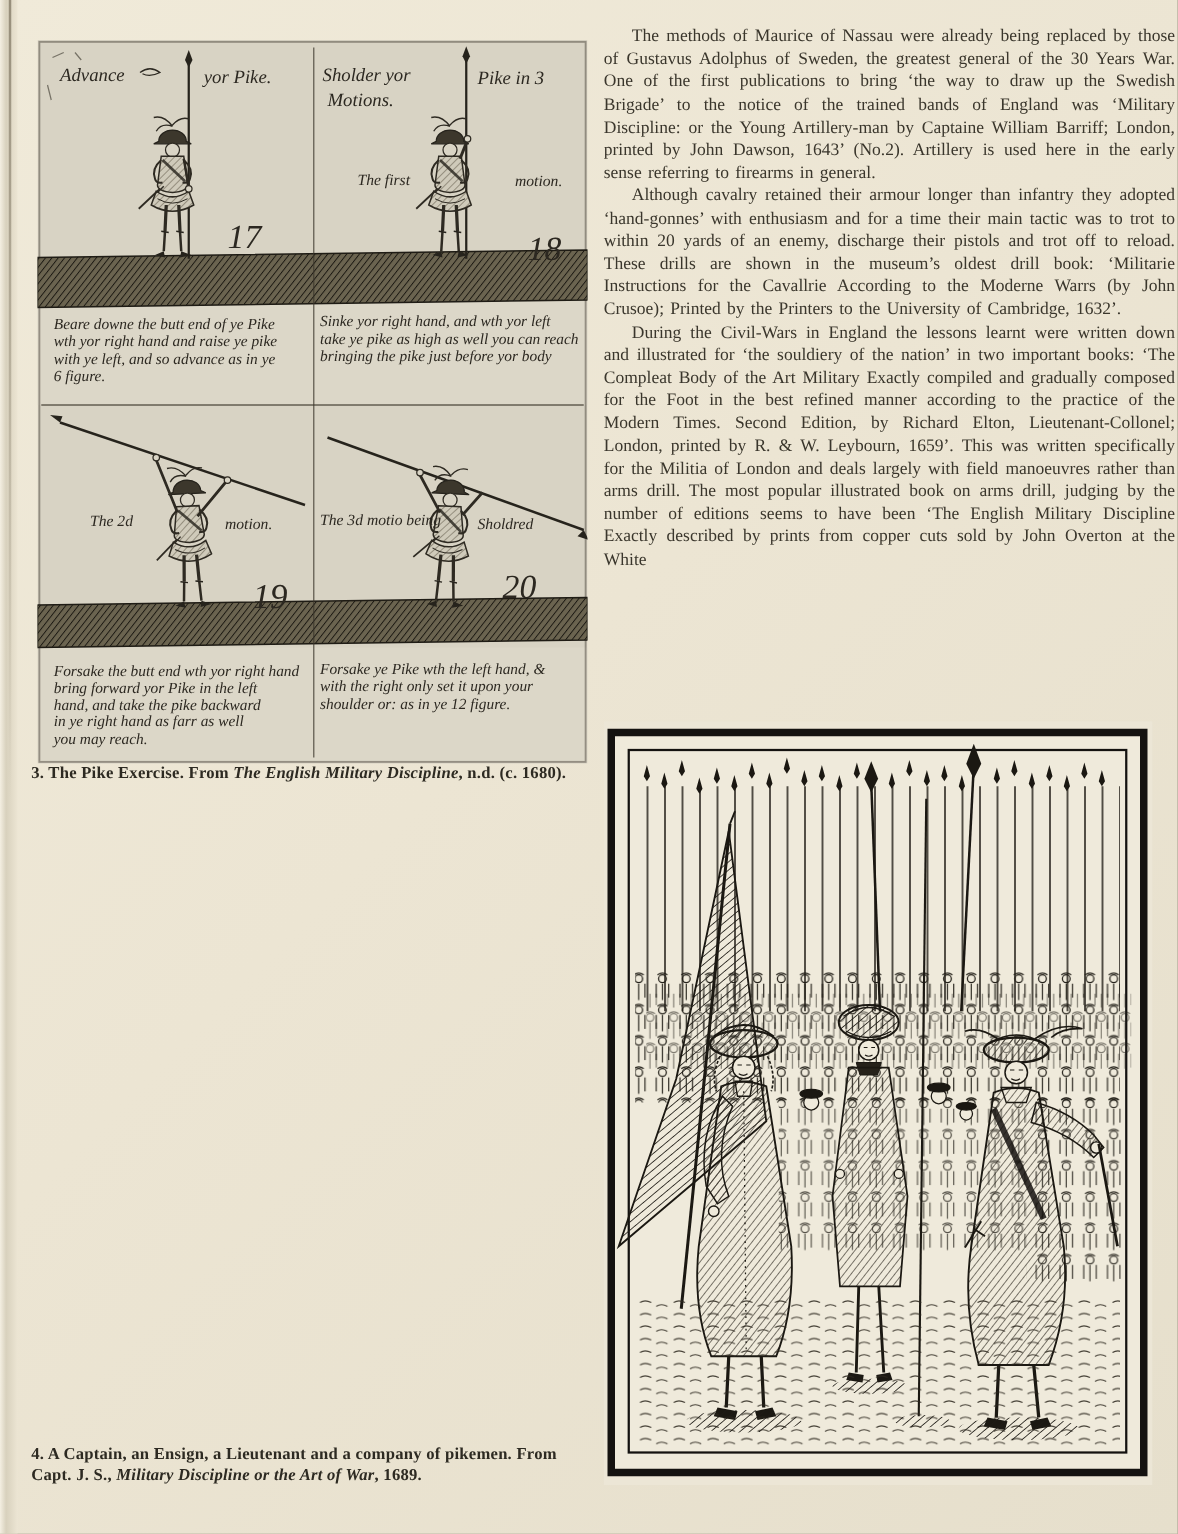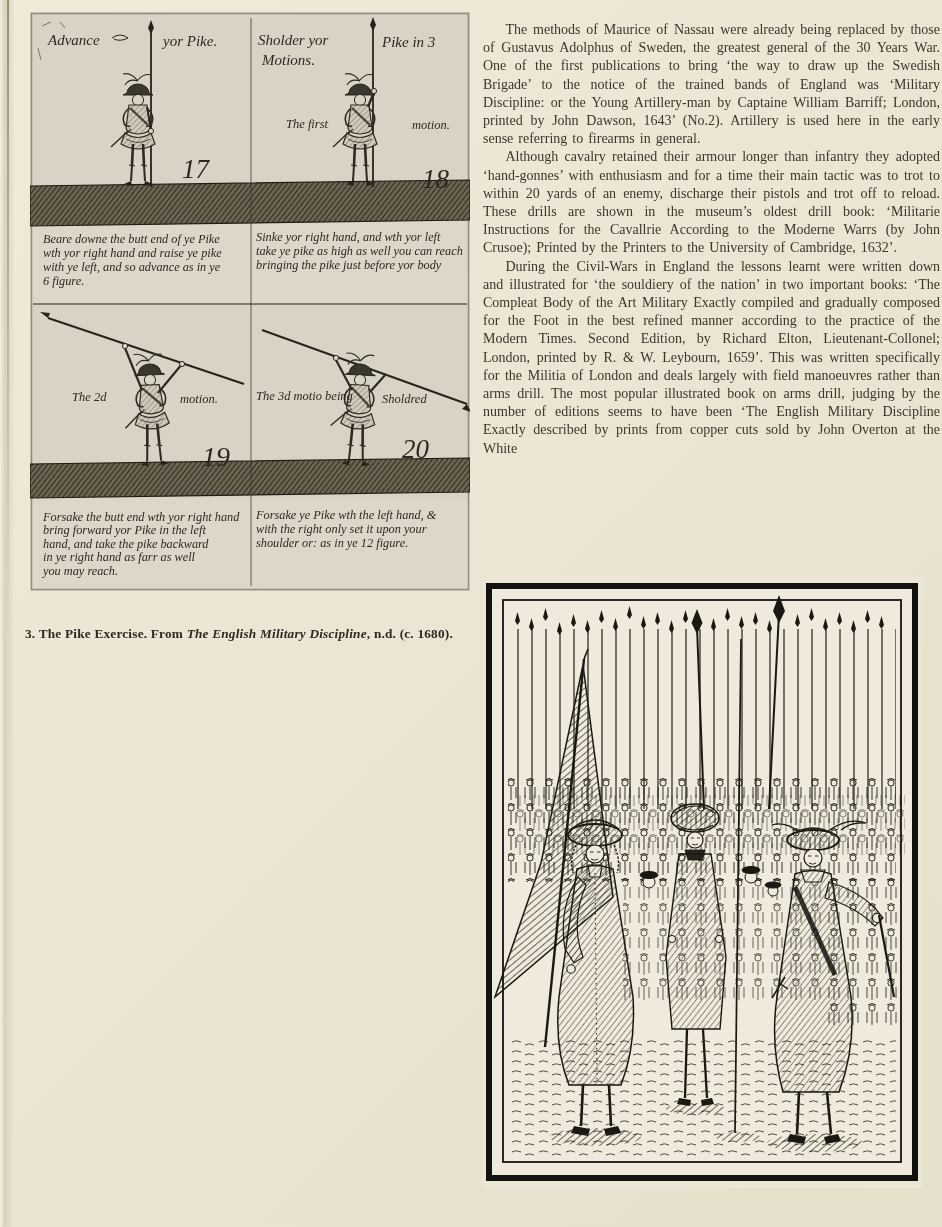--- a/index.html
+++ b/index.html
@@ -5,29 +5,29 @@
   html,body{margin:0;padding:0;background:#b9b2a0;}
   .page{
     position:relative; width:942px; height:1227px; overflow:hidden;
     background:linear-gradient(135deg,#f0ead9 0%, #ece5d3 45%, #e6dfcc 100%);
     font-family:"Liberation Serif","DejaVu Serif",serif;
   }
   .left-edge{position:absolute;left:0;top:0;width:14px;height:100%;
     background:linear-gradient(to right, #f4efe2 0%, #d8d1bd 35%, #ece5d3 100%);}
   .left-line{position:absolute;left:7px;top:0;width:2px;height:640px;
     background:linear-gradient(to bottom, rgba(92,82,62,.55), rgba(92,82,62,0));}
-  .plate{position:absolute;left:30px;top:12px;width:440px;height:579px;}
+  .plate{position:absolute;left:30px;top:32px;width:440px;height:579px;}
   .article{
     position:absolute;left:483px;top:21px;width:457px;
     font-size:14px;line-height:18.2px;color:#3a362c;text-align:justify;
   }
   .article p{margin:0;text-indent:1.6em;word-spacing:1.5px;}
   .figcap{
     position:absolute;color:#2d2a22;font-size:13.3px;line-height:17px;
-    font-weight:700;letter-spacing:.2px;margin-top:16px;
+    font-weight:700;letter-spacing:.2px;
   }
   .figcap .it{font-style:italic;}
   .cap3{left:25px;top:609px;width:452px;}
   .cap4{left:25px;top:1154px;width:455px;}
   .woodcut{position:absolute;left:483px;top:577px;width:439px;height:611px;}
   .eng{font-family:"Liberation Serif","DejaVu Serif",serif;font-style:italic;fill:#2c2821;}
   svg{display:block;}
 </style>
 </head>
 <body>
@@ -275,13 +275,17 @@
       <g>
         <rect x="25" y="462" width="388" height="118" fill="url(#w-gnd)" opacity="0.9"></rect>
         <ellipse cx="112" cy="560" rx="46" ry="9" fill="url(#w-flag)"></ellipse>
         <ellipse cx="213" cy="532" rx="30" ry="6" fill="url(#w-flag)"></ellipse>
         <ellipse cx="332" cy="566" rx="48" ry="9" fill="url(#w-flag)"></ellipse>
         <ellipse cx="255" cy="560" rx="22" ry="5" fill="url(#w-flag)"></ellipse>
       </g>
     </svg>
   </div>
 
+  <div class="figcap cap4">
+    <div><span>4.</span><span> A Captain, an Ensign, a Lieutenant and a company of pikemen. From</span></div>
+    <div><span>Capt. J. S., </span><span class="it">Military Discipline or the Art of War</span><span>, 1689.</span></div>
+  </div>
 </div>
 
 </body></html>

